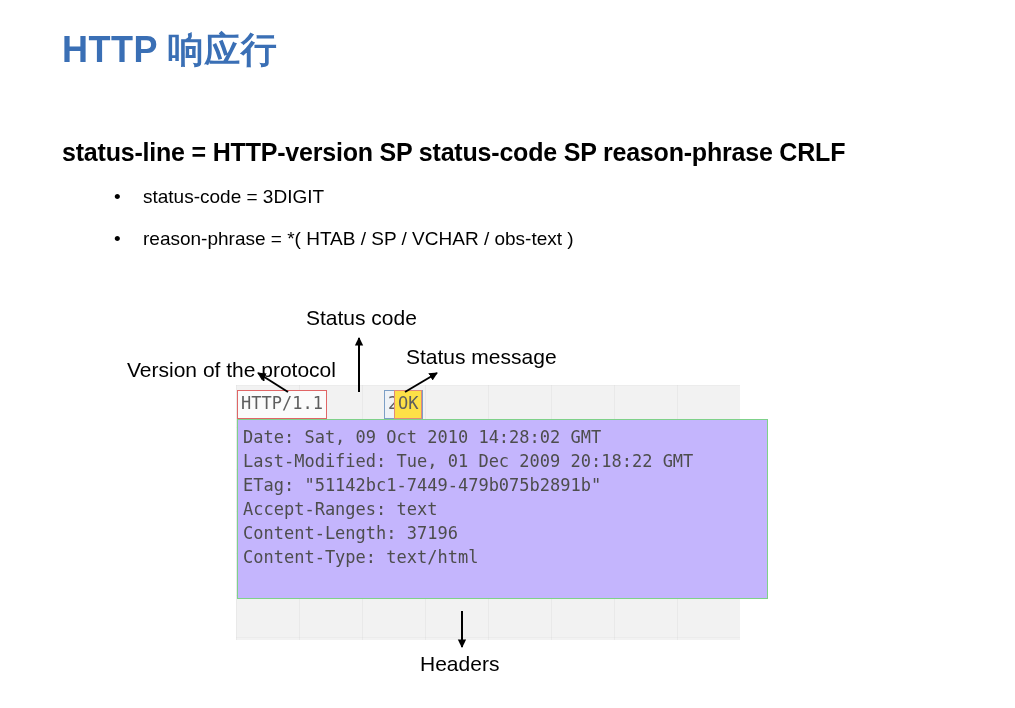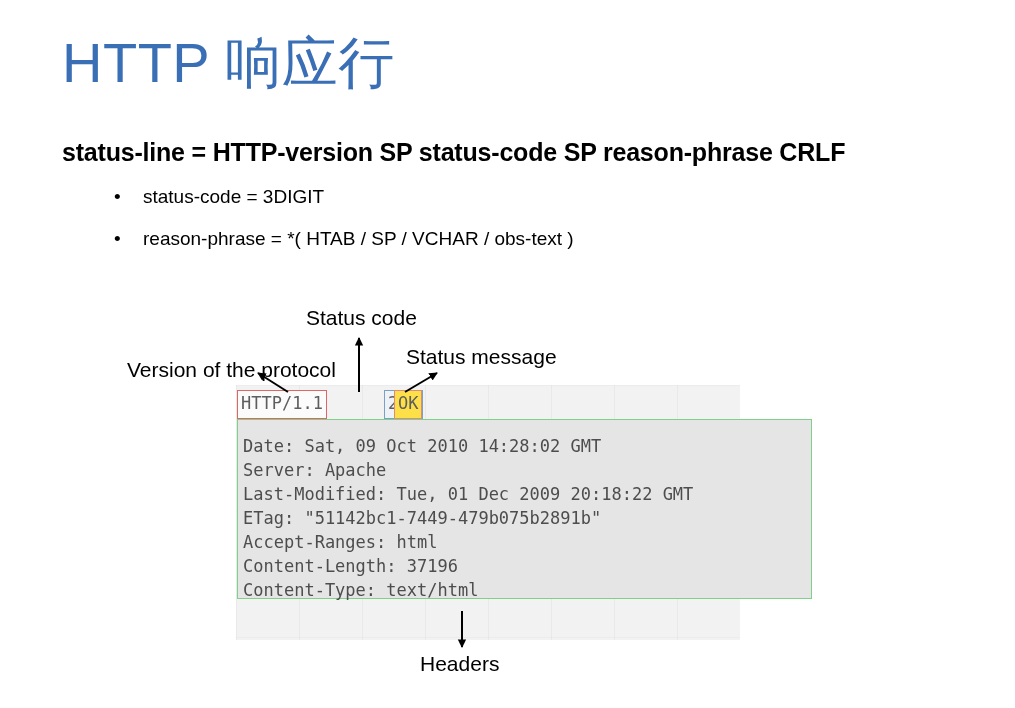--- a/index.html
+++ b/index.html
@@ -13,22 +13,22 @@
     font-family: "Liberation Sans", sans-serif;
     overflow: hidden;
     position: relative;
   }
 
   
   #slide-title {
     position: absolute;
     left: 62px;
     top: 26px;
-    font-size: 56px;
-    font-weight: 400;
+    font-size: 36px;
+    font-weight: 700;
     letter-spacing: 0.5px;
     color: #3a6fb5;
     white-space: nowrap;
   }
 
   
   #statement {
     position: absolute;
     left: 62px;
     top: 138px;
@@ -117,26 +117,26 @@
     top: 5px;
     border: 1.5px solid #e08a7a;
     background: #fde047;
   }
 
   
   #headers-box {
     position: absolute;
     left: 1px;
     top: 34px;
-    width: 575px;
+    width: 531px;
     height: 180px;
     border: 1.5px solid #7fd18a;
-    background: #e5e5e5;
+    background: #c4b5fd;
     box-sizing: border-box;
-    padding: 14px 0 0 5px;
+    padding: 5px 0 0 5px;
   }
   .header-line {
     font-family: "DejaVu Sans Mono", monospace;
     font-size: 17px;
     line-height: 24px;
     color: #4d4d4d;
     white-space: nowrap;
   }
 
   
@@ -184,24 +184,23 @@
   <div id="diagram-bg"></div>
 
   <div class="token" id="token-version">HTTP/1.1</div>
 
   <div class="token" id="token-status-code">200</div>
 
   <div class="token" id="token-status-message">OK</div>
 
   <div id="headers-box">
     <div class="header-line">Date: Sat, 09 Oct 2010 14:28:02 GMT</div>
-    <div class="header-line">Server: Apache</div>
     <div class="header-line">Last-Modified: Tue, 01 Dec 2009 20:18:22 GMT</div>
     <div class="header-line">ETag: "51142bc1-7449-479b075b2891b"</div>
-    <div class="header-line">Accept-Ranges: html</div>
+    <div class="header-line">Accept-Ranges: text</div>
     <div class="header-line">Content-Length: 37196</div>
     <div class="header-line">Content-Type: text/html</div>
   </div>
 </div>
 
 <div class="annotation" id="label-status-code">Status code</div>
 
 <div class="annotation" id="label-version">Version of the protocol</div>
 
 <div class="annotation" id="label-status-message">Status message</div>

